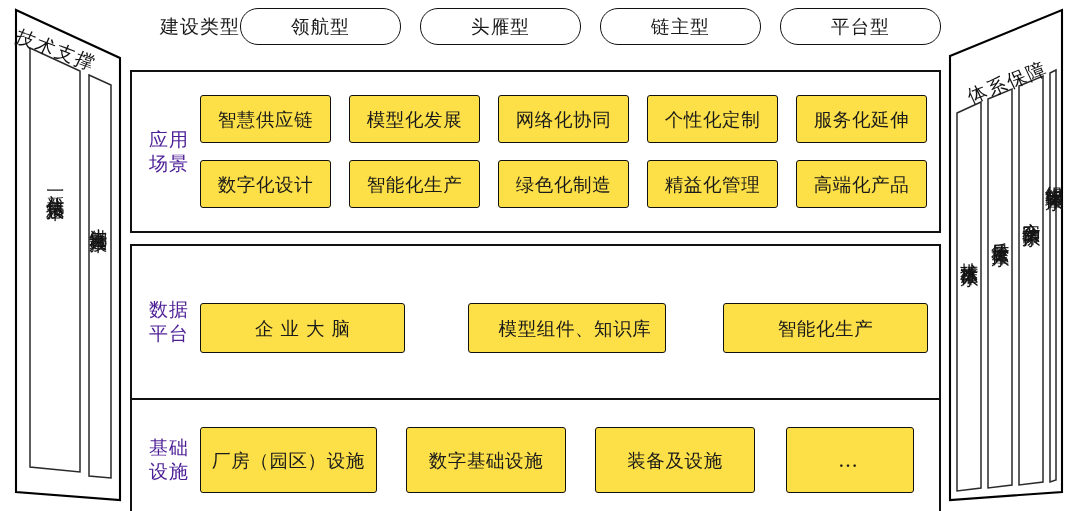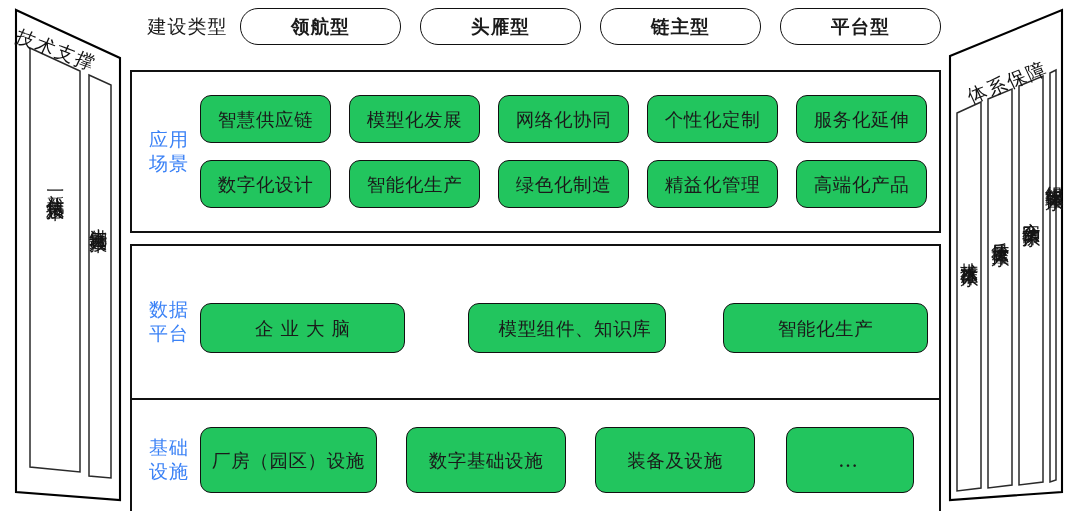--- a/index.html
+++ b/index.html
@@ -80,42 +80,41 @@
     left:0; top:4px;
     width:811px; height:45px;
     display:flex;
     align-items:center;
   }
   #type-row-label{
     width:110px;
     flex:0 0 110px;
     font-size:19px;
     letter-spacing:1px;
-    text-align:center;
+    text-align:right;
     padding-left:5px;
     box-sizing:border-box;
   }
   #type-row-boxes{
     flex:1 1 auto;
     display:flex;
     gap:19px;
   }
   .pill{
     flex:1 1 0;
     height:37px;
     border:1.8px solid #111;
     border-radius:18px;
     background:#fff;
     display:flex;
     align-items:center;
     justify-content:center;
     font-size:18.5px;
     letter-spacing:1.2px;
     box-sizing:border-box;
-    font-weight:bold;
   }
 
   
   .layer{
     position:absolute;
     left:0;
     width:811px;
     border:2.1px solid #111;
     background:#fff;
     box-sizing:border-box;
@@ -128,40 +127,40 @@
 
   .layer-label{
     flex:0 0 66px;
     width:66px;
     font-size:19px;
     line-height:1.25;
     letter-spacing:1px;
     text-align:center;
     padding-left:8px;
     box-sizing:border-box;
-    color:#3b82f6;
+    color:#4c1d95;
   }
   .layer-body{
     flex:1 1 auto;
     padding:0 12px 0 2px;
     box-sizing:border-box;
   }
 
   .grid-row{
     display:flex;
     gap:18px;
   }
   .grid-row + .grid-row{ margin-top:17px; }
 
   .cell{
     flex:1 1 0;
     height:48px;
     border:1.8px solid #111;
-    border-radius:11px;
-    background:#22c55e;
+    border-radius:3px;
+    background:#fde047;
     display:flex;
     align-items:center;
     justify-content:center;
     font-size:18.5px;
     letter-spacing:0.6px;
     box-sizing:border-box;
     white-space:nowrap;
   }
 
   

